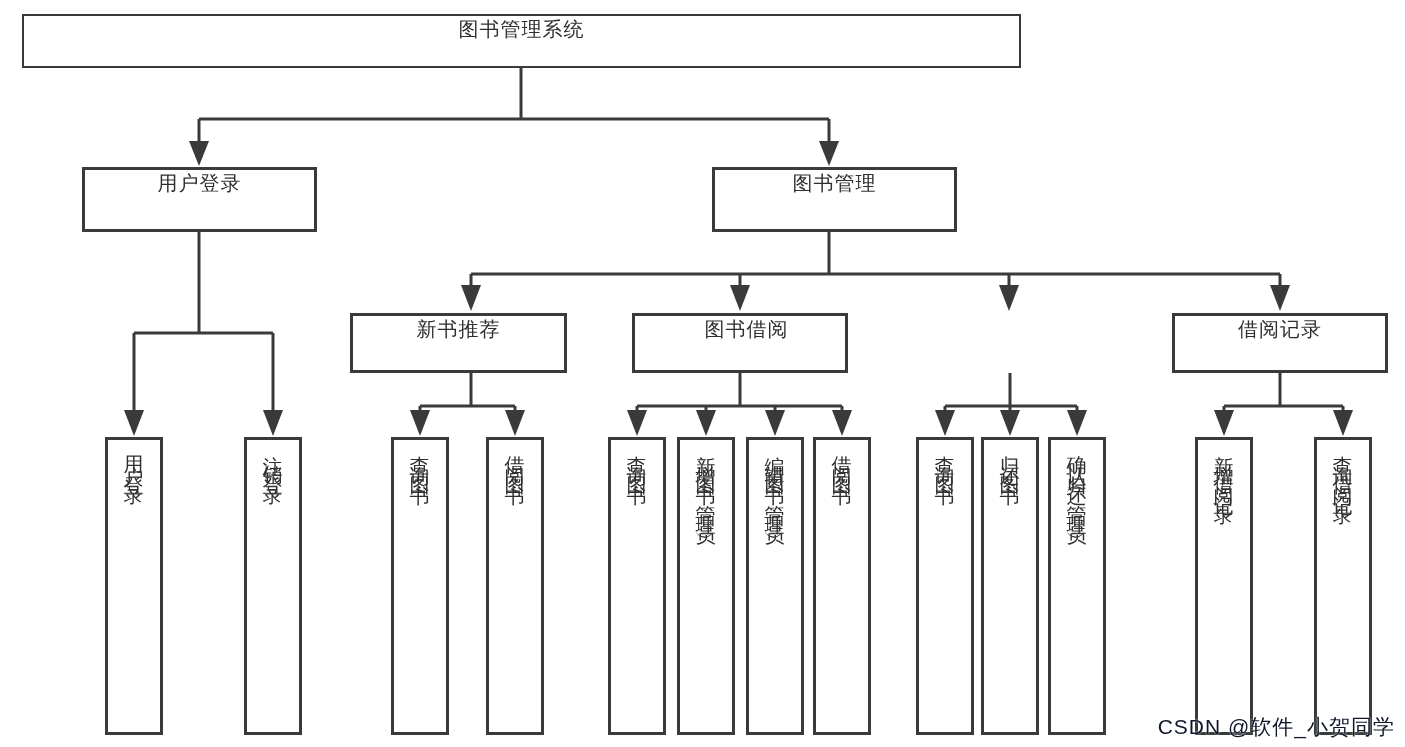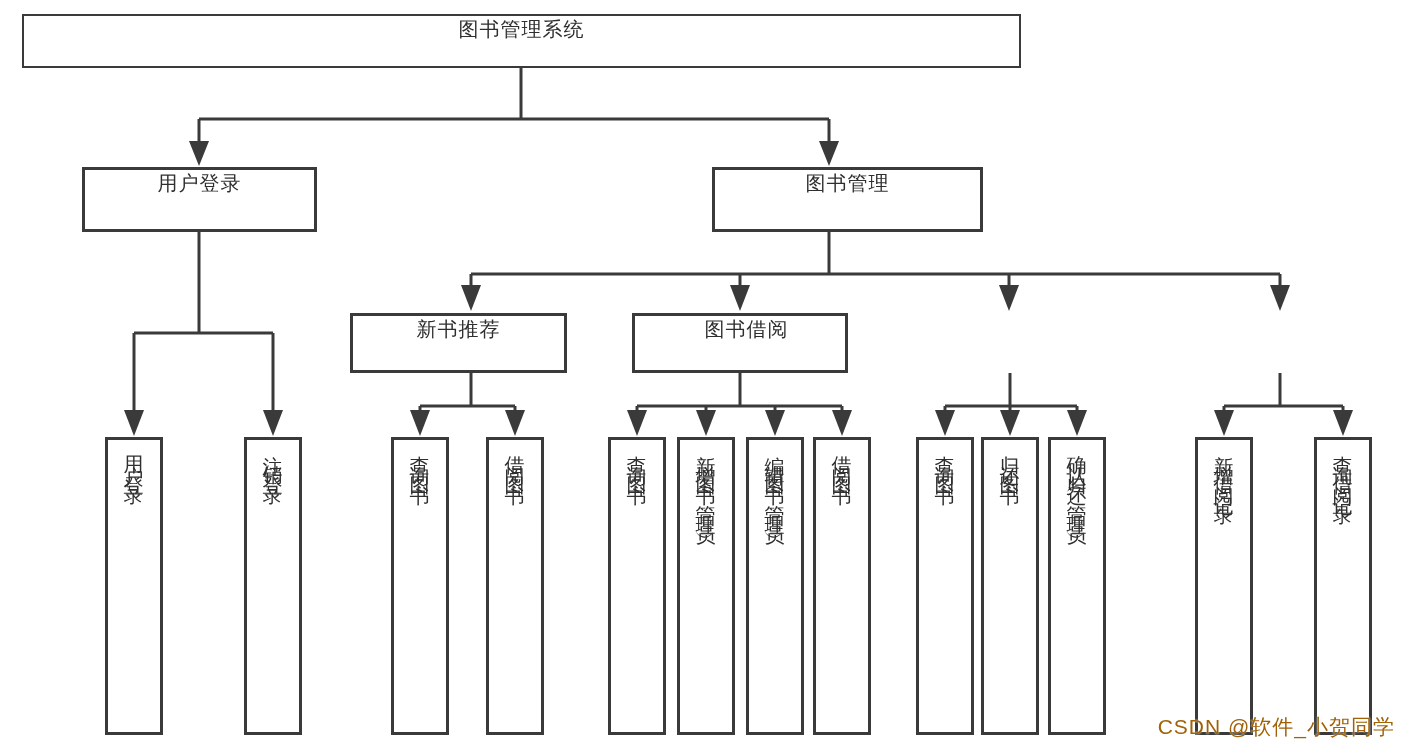--- a/index.html
+++ b/index.html
@@ -34,21 +34,21 @@
     align-items: flex-start;
     justify-content: center;
     z-index: 2;
     font-size: 20px;
     letter-spacing: 1px;
   }
   .box .lbl { white-space: nowrap; }
   
   .n-root { left: 22px;  top: 14px;  width: 999px; height: 54px; border-width: 2px; }
   .n-l2a  { left: 82px;  top: 167px; width: 235px; height: 65px; }
-  .n-l2b  { left: 712px; top: 167px; width: 271px; height: 65px; }
+  .n-l2b  { left: 712px; top: 167px; width: 245px; height: 65px; }
   .n-l3a  { left: 350px; top: 313px; width: 217px; height: 60px; }
   .n-l3b  { left: 632px; top: 313px; width: 216px; height: 60px; padding-left: 13px; }
   .n-l3c  { left: 901px; top: 313px; width: 217px; height: 60px; }
   .n-l3d  { left: 1172px;top: 313px; width: 216px; height: 60px; }
   
   .leaf { top: 437px; width: 58px; height: 298px; }
   .leaf .lbl {
     writing-mode: vertical-rl;
     text-orientation: mixed;
     letter-spacing: 10px;
@@ -67,21 +67,21 @@
   .lf-d2 { left: 981px; }
   .lf-d3 { left: 1048px; }
   .lf-e1 { left: 1195px; }
   .lf-e2 { left: 1314px; }
   .watermark {
     position: absolute;
     right: 10px;
     bottom: 6px;
     z-index: 3;
     font-size: 21px;
-    color: #a16207;
+    color: #0f172a;
     letter-spacing: 1px;
     text-shadow: 0 0 2px #ffffff;
     white-space: nowrap;
   }
 </style>
 </head>
 <body>
 
 <div class="stage">
 
@@ -184,20 +184,23 @@
   <div class="box n-l2b">
     <span class="lbl">图书管理</span>
   </div>
 
   <div class="box n-l3a">
     <span class="lbl">新书推荐</span>
   </div>
   <div class="box n-l3b">
     <span class="lbl">图书借阅</span>
   </div>
+  <div class="box n-l3d">
+    <span class="lbl">借阅记录</span>
+  </div>
 
   <div class="box leaf lf-a1">
     <span class="lbl">用户登录</span>
   </div>
   <div class="box leaf lf-a2">
     <span class="lbl">注销登录</span>
   </div>
 
   <div class="box leaf lf-b1">
     <span class="lbl">查询图书</span>

